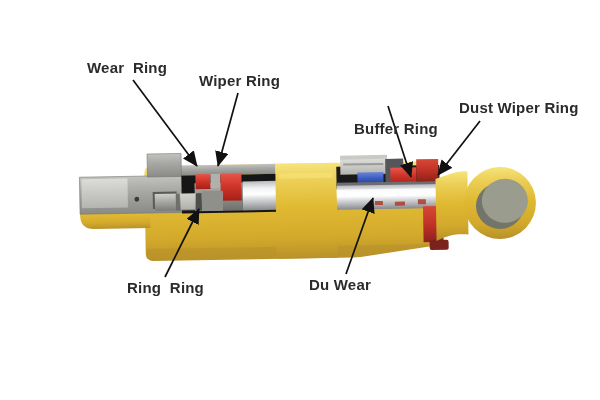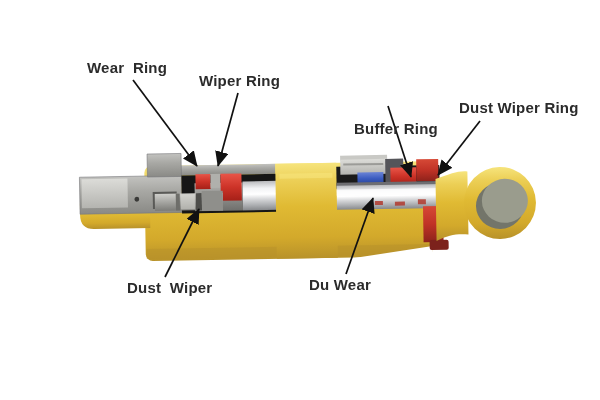--- a/index.html
+++ b/index.html
@@ -133,15 +133,15 @@
       <line x1="480" y1="121" x2="438" y2="175"></line>
       <line x1="165" y1="277" x2="199" y2="209"></line>
       <line x1="346" y1="274" x2="373" y2="198"></line>
     </g>
   </svg>
 
   <div class="part-label" style="left:87px;top:59px;">Wear  Ring</div>
   <div class="part-label" style="left:199px;top:72px;">Wiper Ring</div>
   <div class="part-label" style="left:354px;top:84px;margin-top:36px;">Buffer Ring</div>
   <div class="part-label" style="left:459px;top:99px;">Dust Wiper Ring</div>
-  <div class="part-label" style="left:127px;top:279px;">Dust  Wiper</div>
+  <div class="part-label" style="left:127px;top:279px;">Ring  Ring</div>
   <div class="part-label" style="left:309px;top:276px;">Du Wear</div>
 </div>
 
 </body></html>

